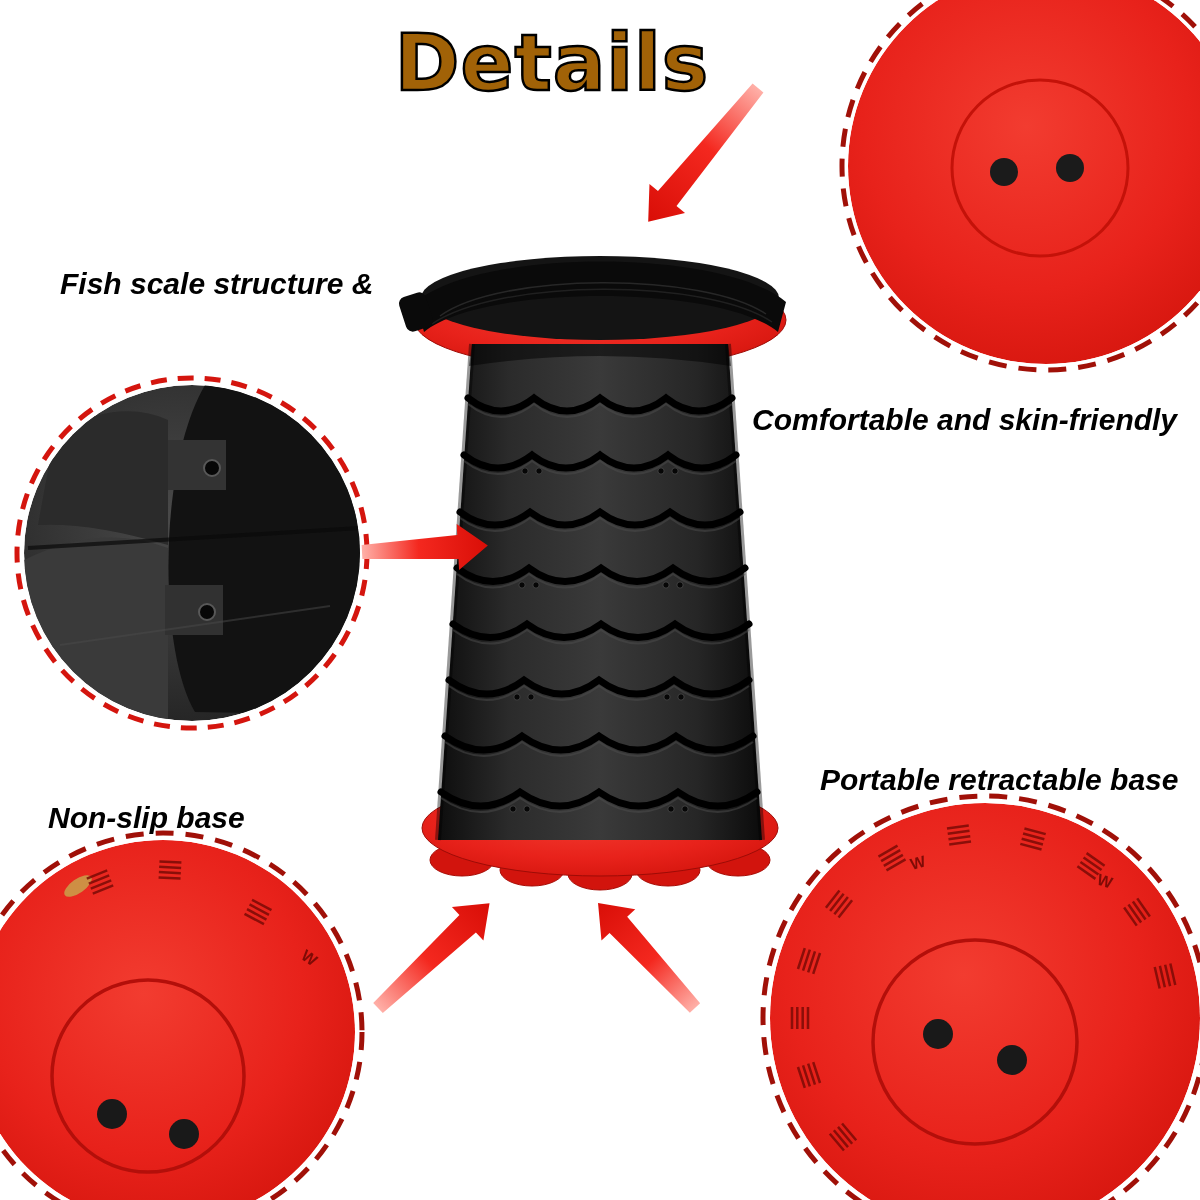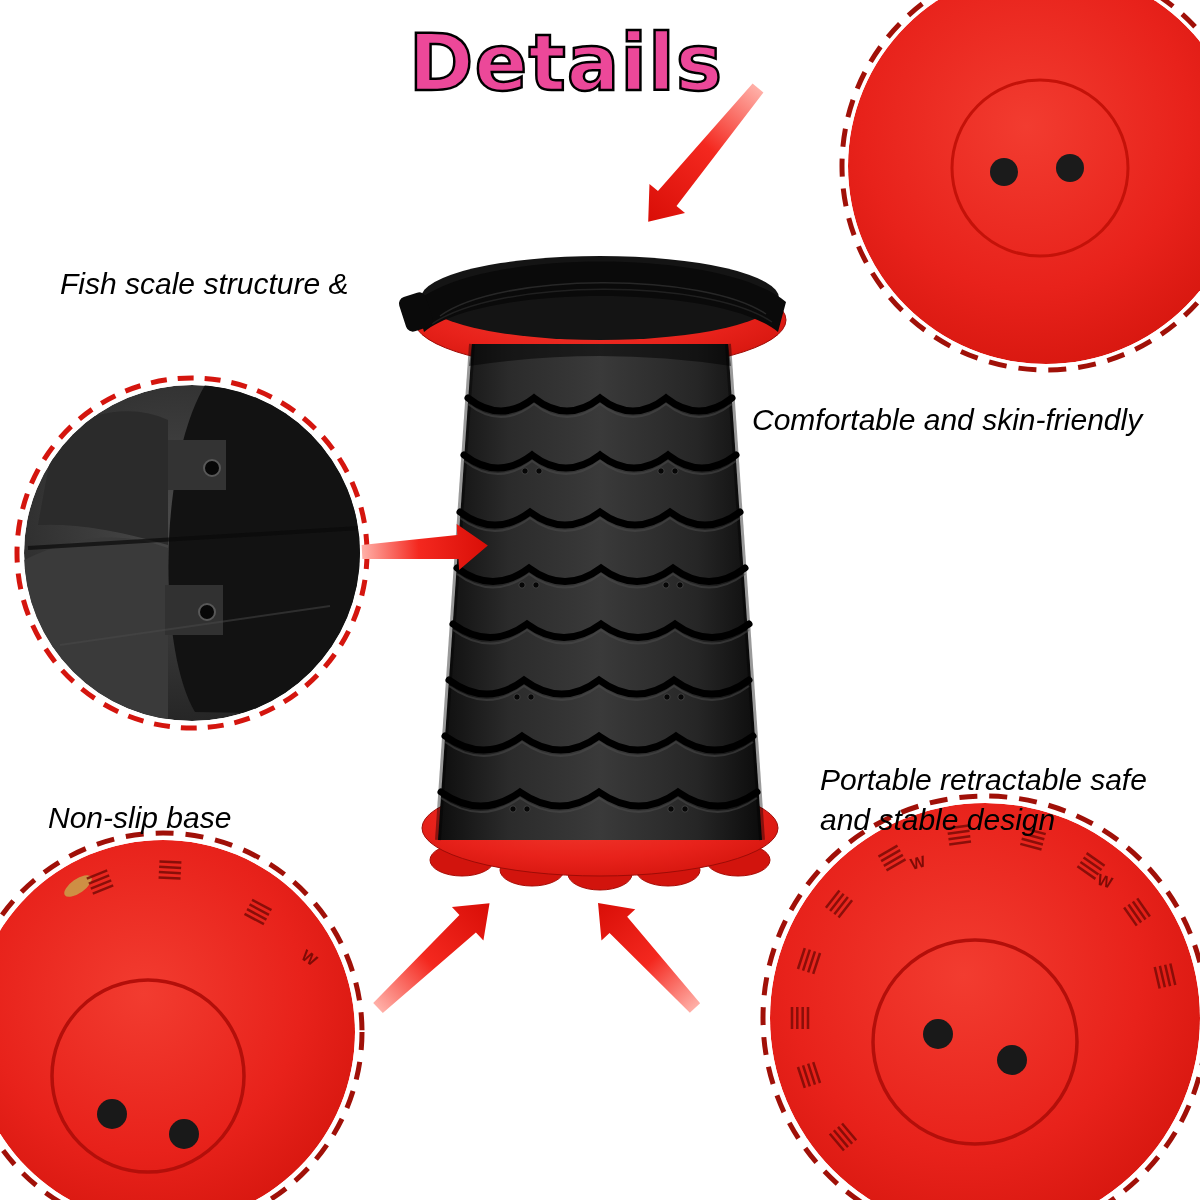--- a/index.html
+++ b/index.html
@@ -2,26 +2,26 @@
 <html><head>
 <meta charset="utf-8">
 <style>
   html,body{margin:0;padding:0;}
   body{
     width:1200px;height:1200px;position:relative;overflow:hidden;
     background:#ffffff;font-family:"Liberation Sans",sans-serif;
   }
   svg.scene{position:absolute;top:0;left:0;}
   .title{
-    position:absolute;left:333px;top:18px;width:466px;text-align:center;
-    font-size:78px;font-weight:700;letter-spacing:1px;color:#ec4899;
+    position:absolute;left:319px;top:18px;width:466px;text-align:center;
+    font-size:78px;font-weight:700;letter-spacing:1px;color:#a16207;
     font-family:"DejaVu Sans",sans-serif;-webkit-text-stroke:2.5px #000;
   }
   .label{
-    position:absolute;font-style:italic;font-weight:400;font-size:30px;
+    position:absolute;font-style:italic;font-weight:700;font-size:30px;
     color:#000;line-height:1.33;font-family:"Liberation Sans",sans-serif;
     white-space:nowrap;
   }
   .label span{display:block;}
   #lab-fish{left:60px;top:264px;}
   #lab-comf{left:752px;top:400px;}
   #lab-non{left:48px;top:798px;}
   #lab-port{left:820px;top:760px;}
 </style>
 </head>
@@ -220,15 +220,14 @@
 
 <div class="label" id="lab-comf">
   <span>Comfortable and skin-friendly</span>
 </div>
 
 <div class="label" id="lab-non">
   <span>Non-slip base</span>
 </div>
 
 <div class="label" id="lab-port">
-  <span>Portable retractable safe</span>
-  <span>and stable design</span>
+  <span>Portable retractable base</span>
 </div>
 
 </body></html>

